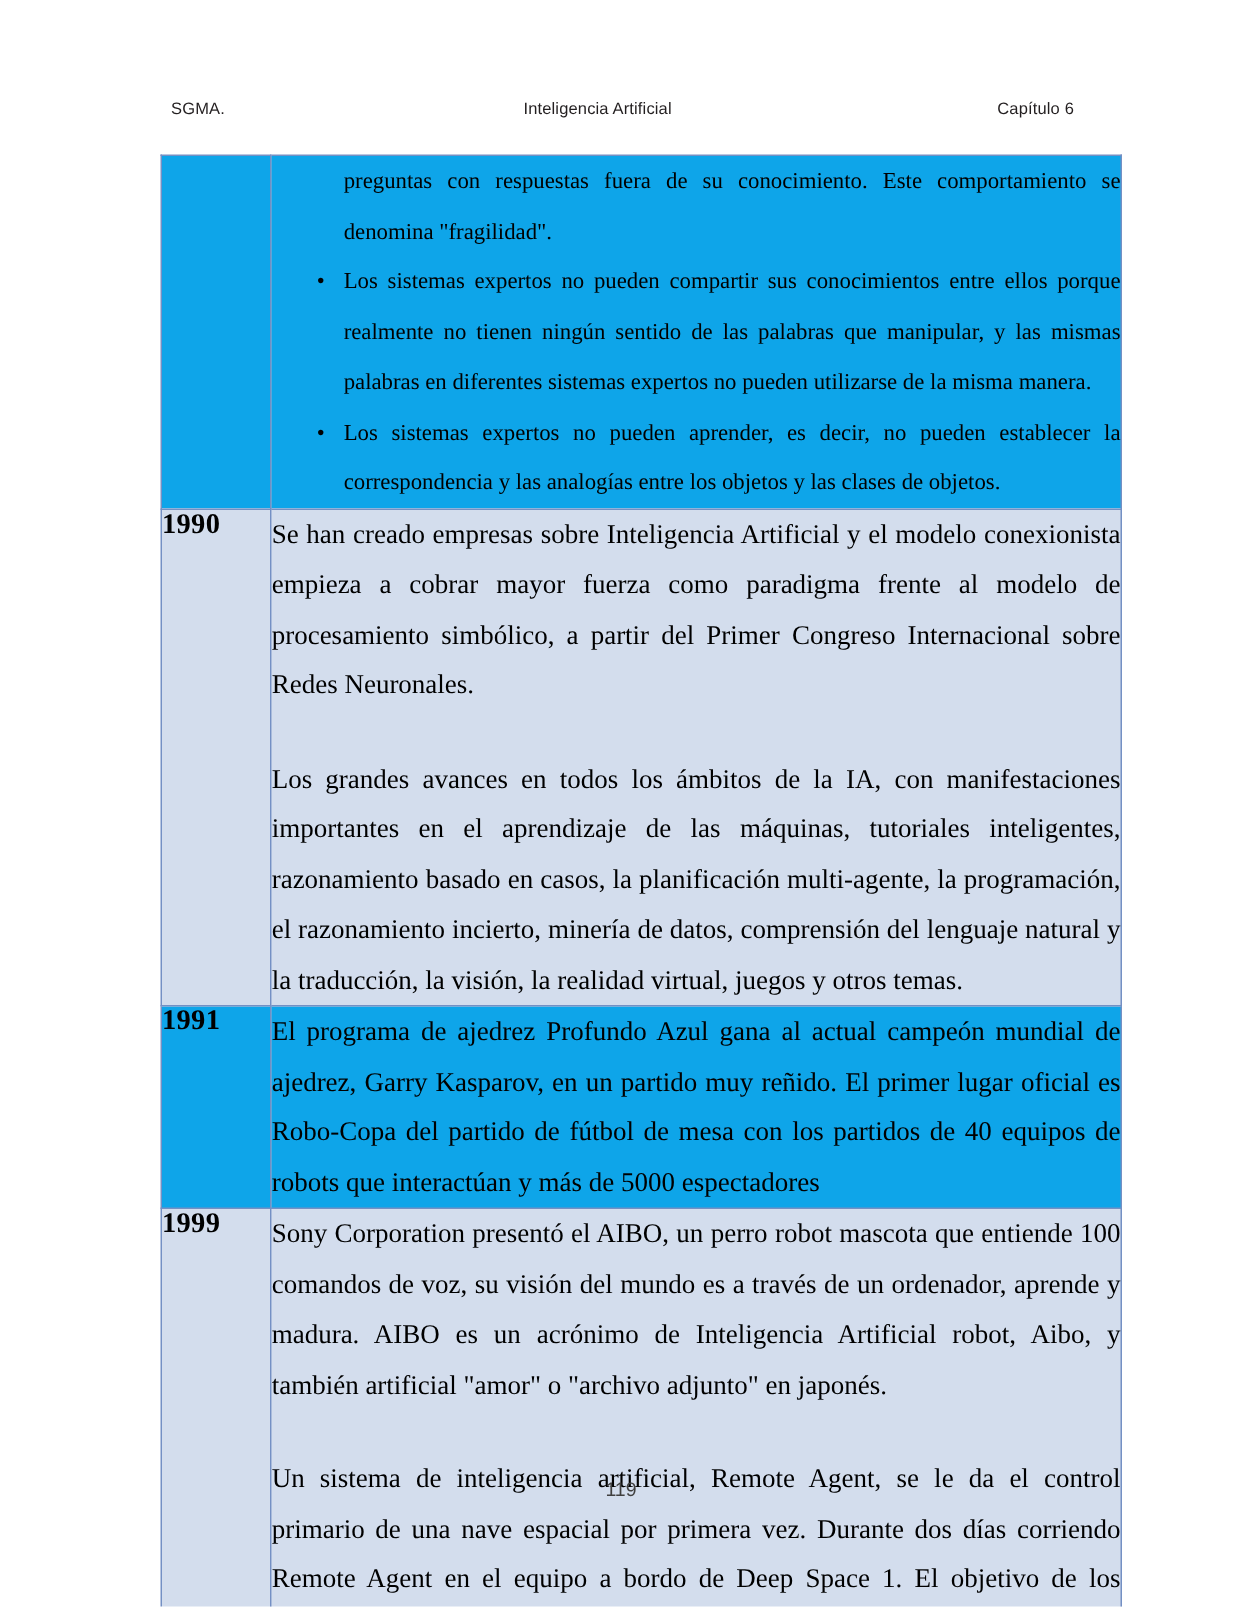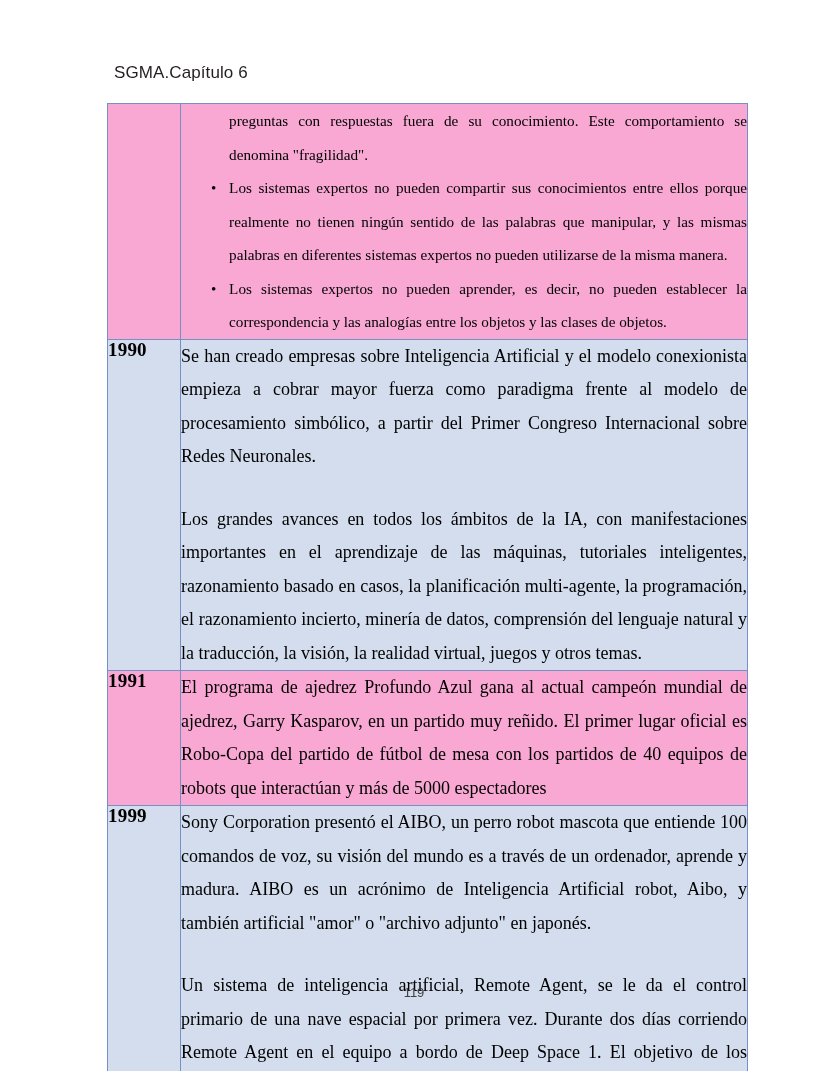--- a/index.html
+++ b/index.html
@@ -26,21 +26,21 @@
   
   .page-header {
     position: absolute;
     left: 114px;
     top: 62px;
     width: 602px;
     height: 22px;
     display: flex;
     align-items: center;
     font-family: "Liberation Sans", "DejaVu Sans", sans-serif;
-    font-size: 17px;
+    font-size: 11px;
     color: #231f20;
     letter-spacing: 0.1px;
   }
   .hdr-left  { flex: 0 0 auto; text-align: left; }
   .hdr-center{ flex: 1 1 auto; text-align: center; padding-right: 18px; }
   .hdr-right { flex: 0 0 auto; text-align: right; }
 
   
   .timeline-table {
     position: absolute;
@@ -53,21 +53,21 @@
   }
   .timeline-table td {
     border: 1.4px solid #7490c4;
     vertical-align: top;
     padding: 0;
   }
   .col-year { width: 73px; }
   .col-body { width: 566px; }
 
   .row-shaded td { background: #d3dded; }
-  .row-plain  td { background: #f9a8d4; }
+  .row-plain  td { background: #0ea5e9; }
 
   .year-cell {
     font-weight: bold;
     font-size: 19px;
     line-height: 1;
     padding: 11px 0 0 9px;
     letter-spacing: 0.2px;
   }
 
   .body-cell {
@@ -129,20 +129,21 @@
     color: #404040;
   }
 </style>
 </head>
 <body>
 
 <div class="page">
 
   <div class="page-header">
     <span class="hdr-left">SGMA.</span>
+    <span class="hdr-center">Inteligencia Artificial</span>
     <span class="hdr-right">Capítulo 6</span>
   </div>
 
   <table class="timeline-table">
     <colgroup>
       <col class="col-year">
       <col class="col-body">
     </colgroup>
     <tbody>
 

